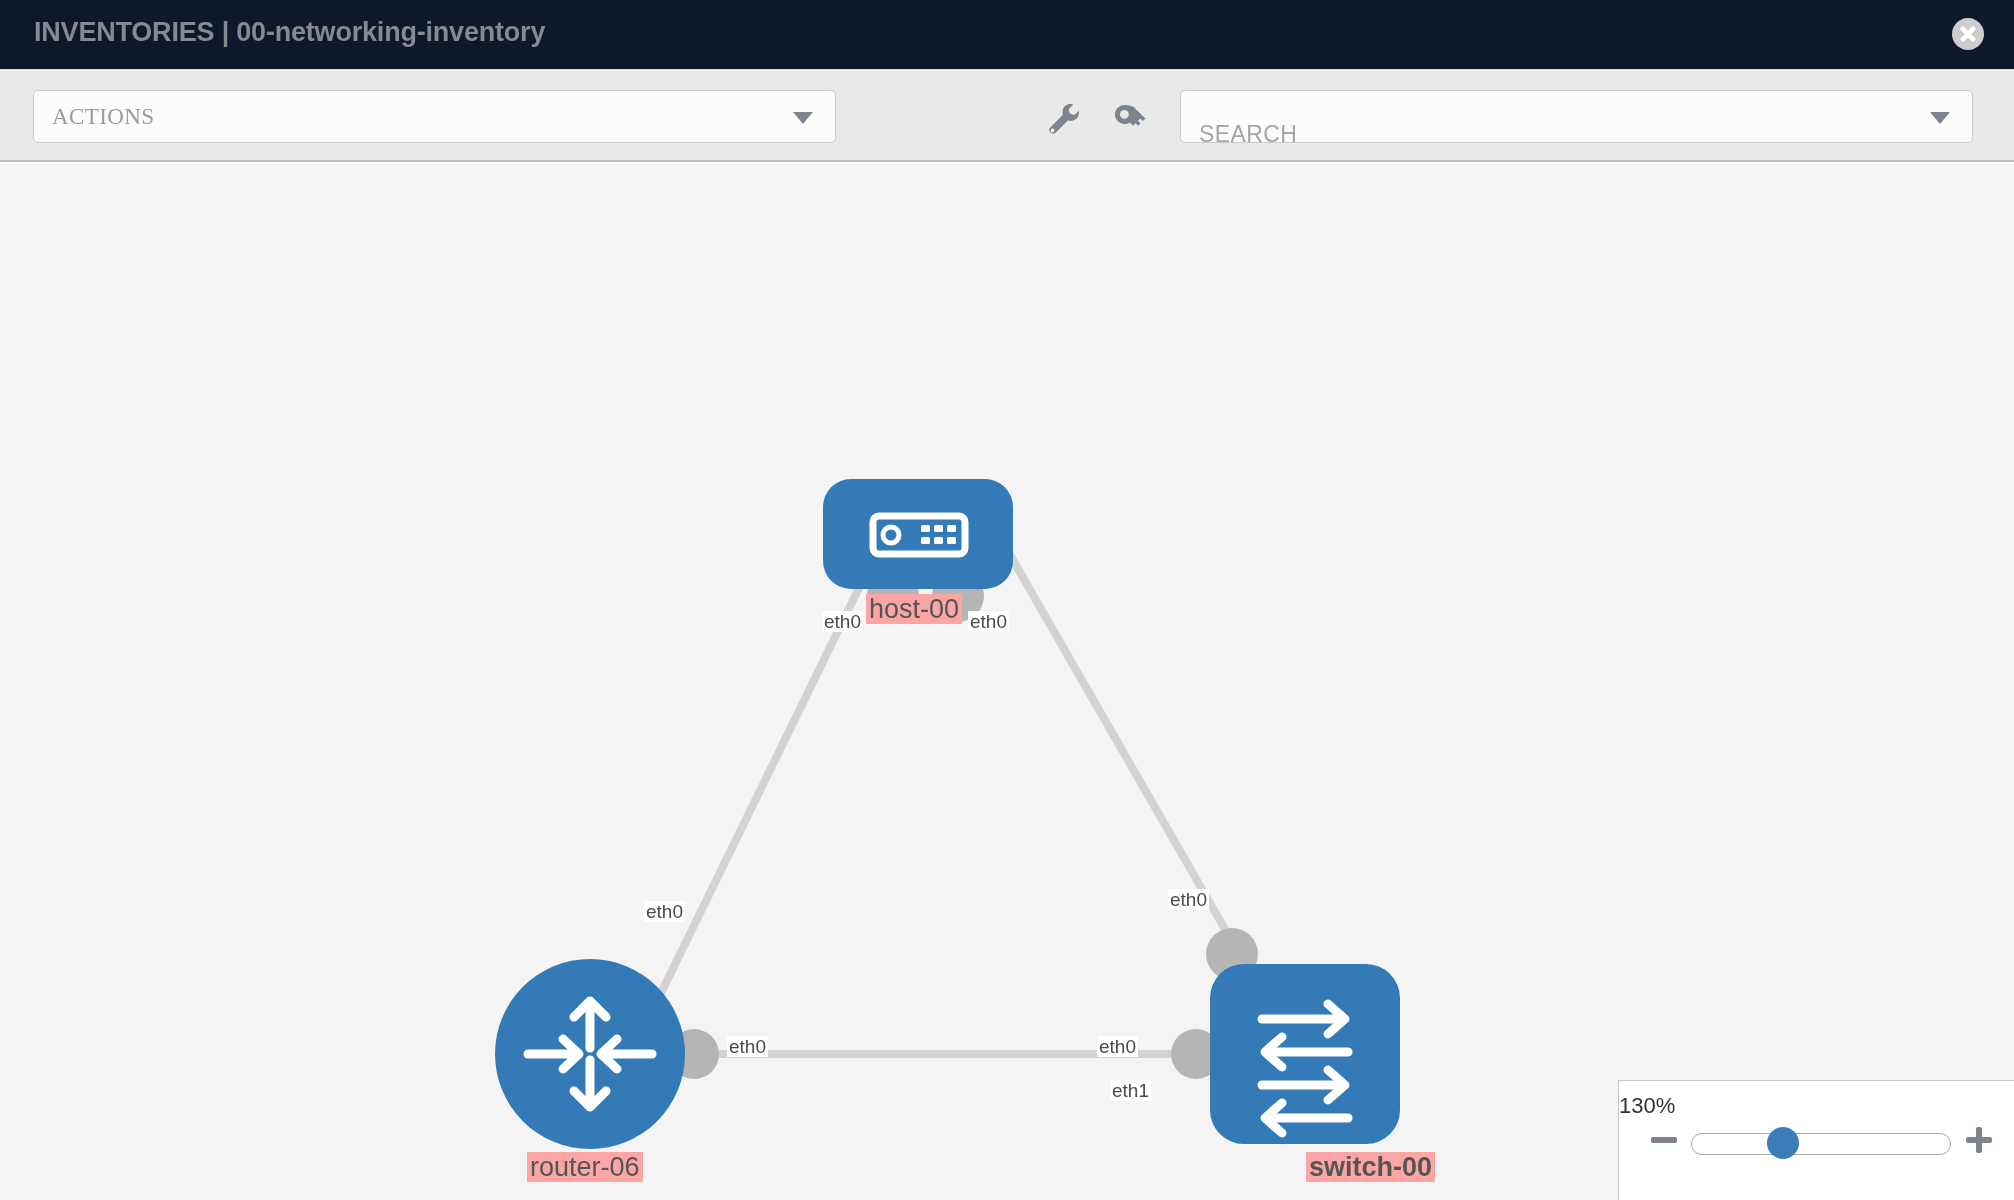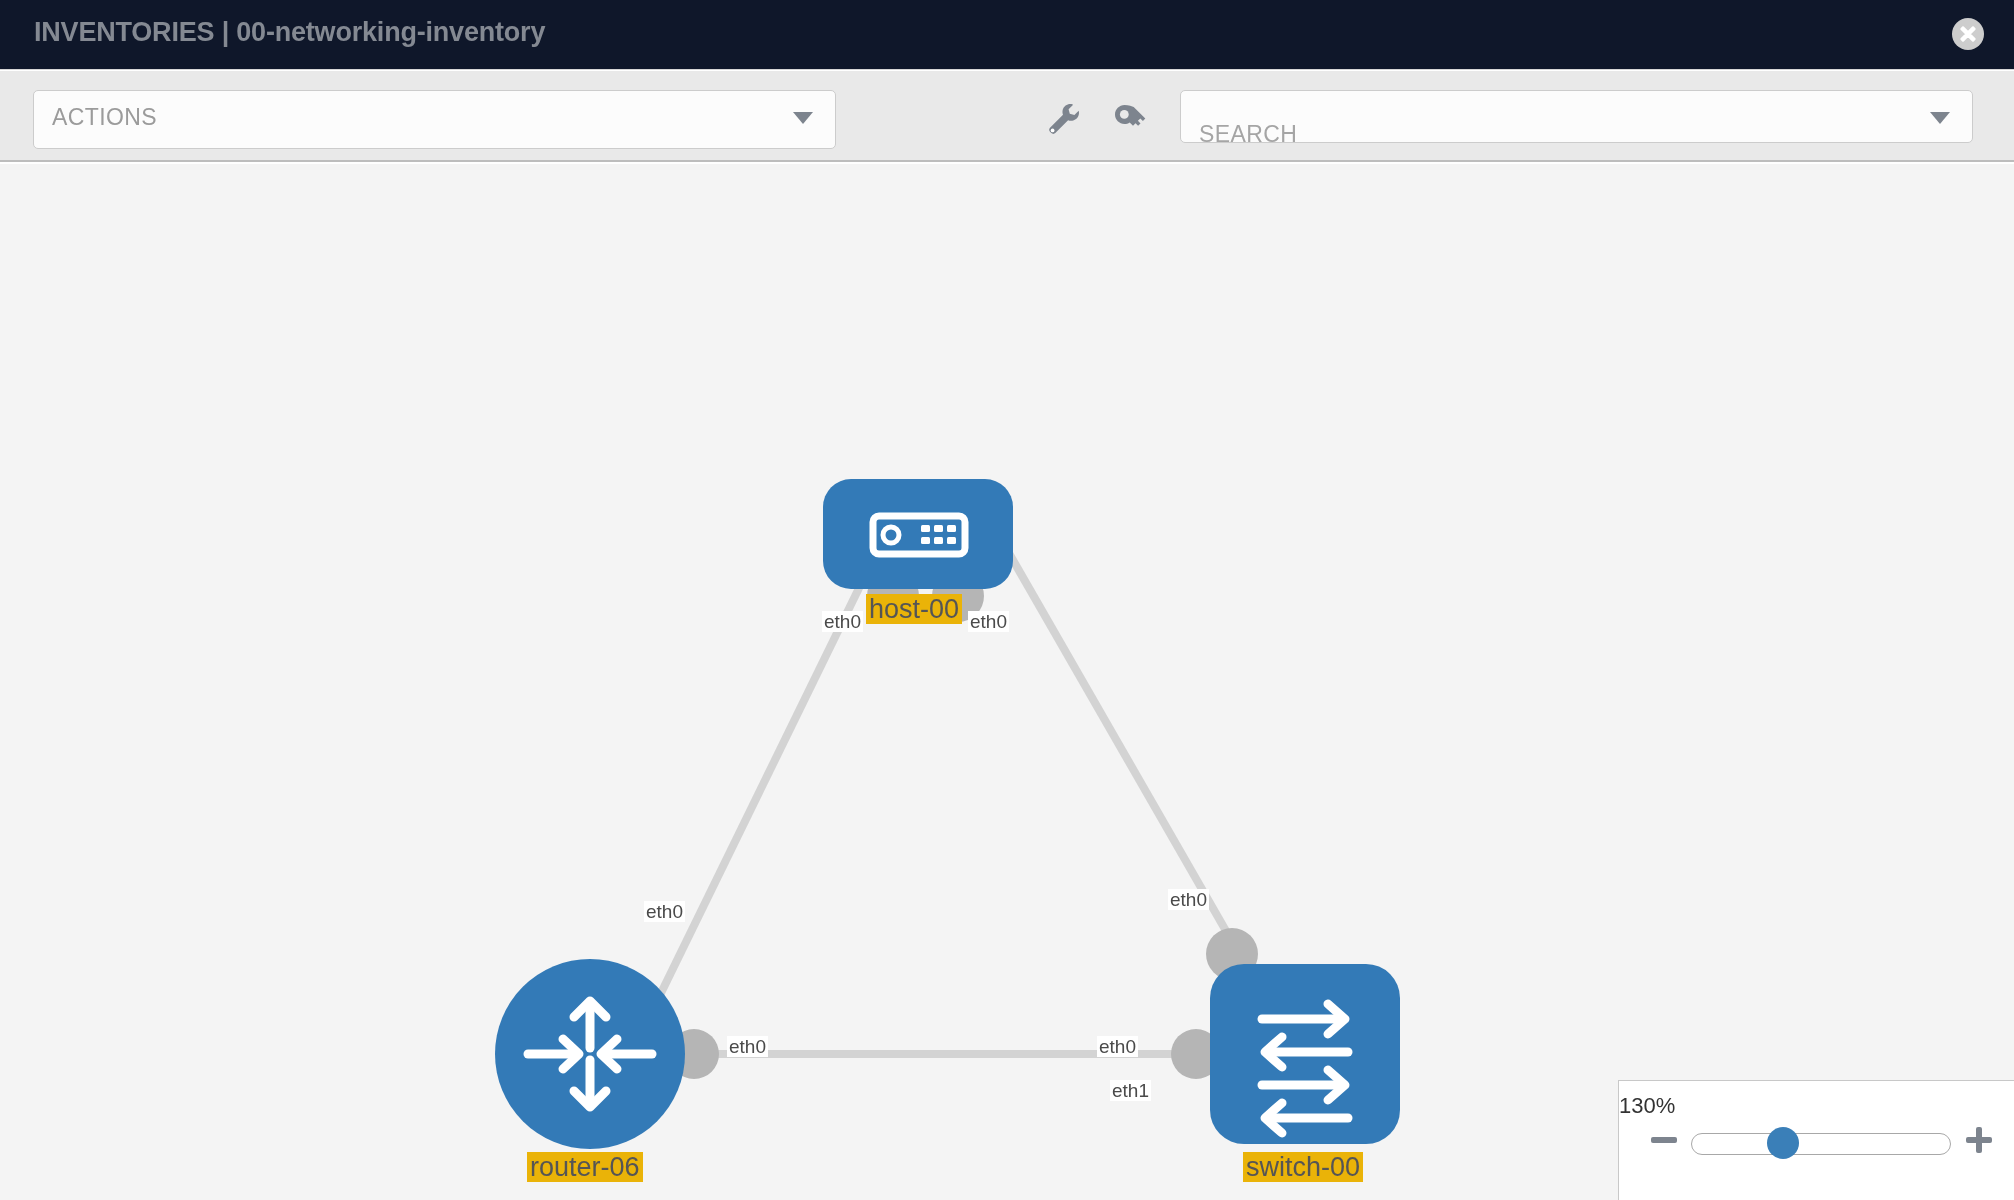--- a/index.html
+++ b/index.html
@@ -53,25 +53,26 @@
   .toolbar {
     position: absolute;
     left: 0; top: 71px;
     width: 2014px; height: 91px;
     background: #e9e9e9;
     border-bottom: 2px solid #bdbdbd;
   }
   .actions-select {
     position: absolute;
     left: 33px; top: 19px;
-    width: 803px; height: 59px;
+    width: 803px; height: 53px;
     background: #fcfcfc;
     border: 1px solid #cccccc;
     border-radius: 5px;
     cursor: pointer;
+    font-family: Liberation Serif, serif;
   }
   .actions-label {
     position: absolute;
     left: 18px; top: 13px;
     font-size: 23px;
     color: #9b9b9b;
     letter-spacing: 0.4px;
     font-stretch: condensed;
   }
   .caret {
@@ -123,21 +124,21 @@
     position: absolute;
     left: 0; top: 0;
     width: 2014px; height: 1036px;
   }
 
   
   .node-label {
     position: absolute;
     font-size: 27px;
     color: #555555;
-    background: #eab308;
+    background: #fca5a5;
     padding: 0 3px;
     white-space: nowrap;
     line-height: 1.12;
   }
   .iface-label {
     position: absolute;
     font-size: 19px;
     color: #4a4a4a;
     background: #ffffff;
     padding: 0 2px;
@@ -309,21 +310,21 @@
           <line x1="1348" y1="954" x2="1267" y2="954"></line>
           <polyline points="1282,939 1265,954 1282,969"></polyline>
         </g>
       </g>
     </svg>
 
     <div class="node-label" style="left:866px; top:430px;">host-00</div>
 
     <div class="node-label" style="left:527px; top:988px;">router-06</div>
 
-    <div class="node-label" style="left:1243px; top:988px;">switch-00</div>
+    <div class="node-label" style="left:1306px; top:988px;font-weight:bold;">switch-00</div>
 
     <div class="iface-label" style="left:822px; top:447px;">eth0</div>
 
     <div class="iface-label" style="left:968px; top:447px;">eth0</div>
 
     <div class="iface-label" style="left:644px; top:737px;">eth0</div>
 
     <div class="iface-label" style="left:1168px; top:725px;">eth0</div>
 
     <div class="iface-label" style="left:727px; top:872px;">eth0</div>

